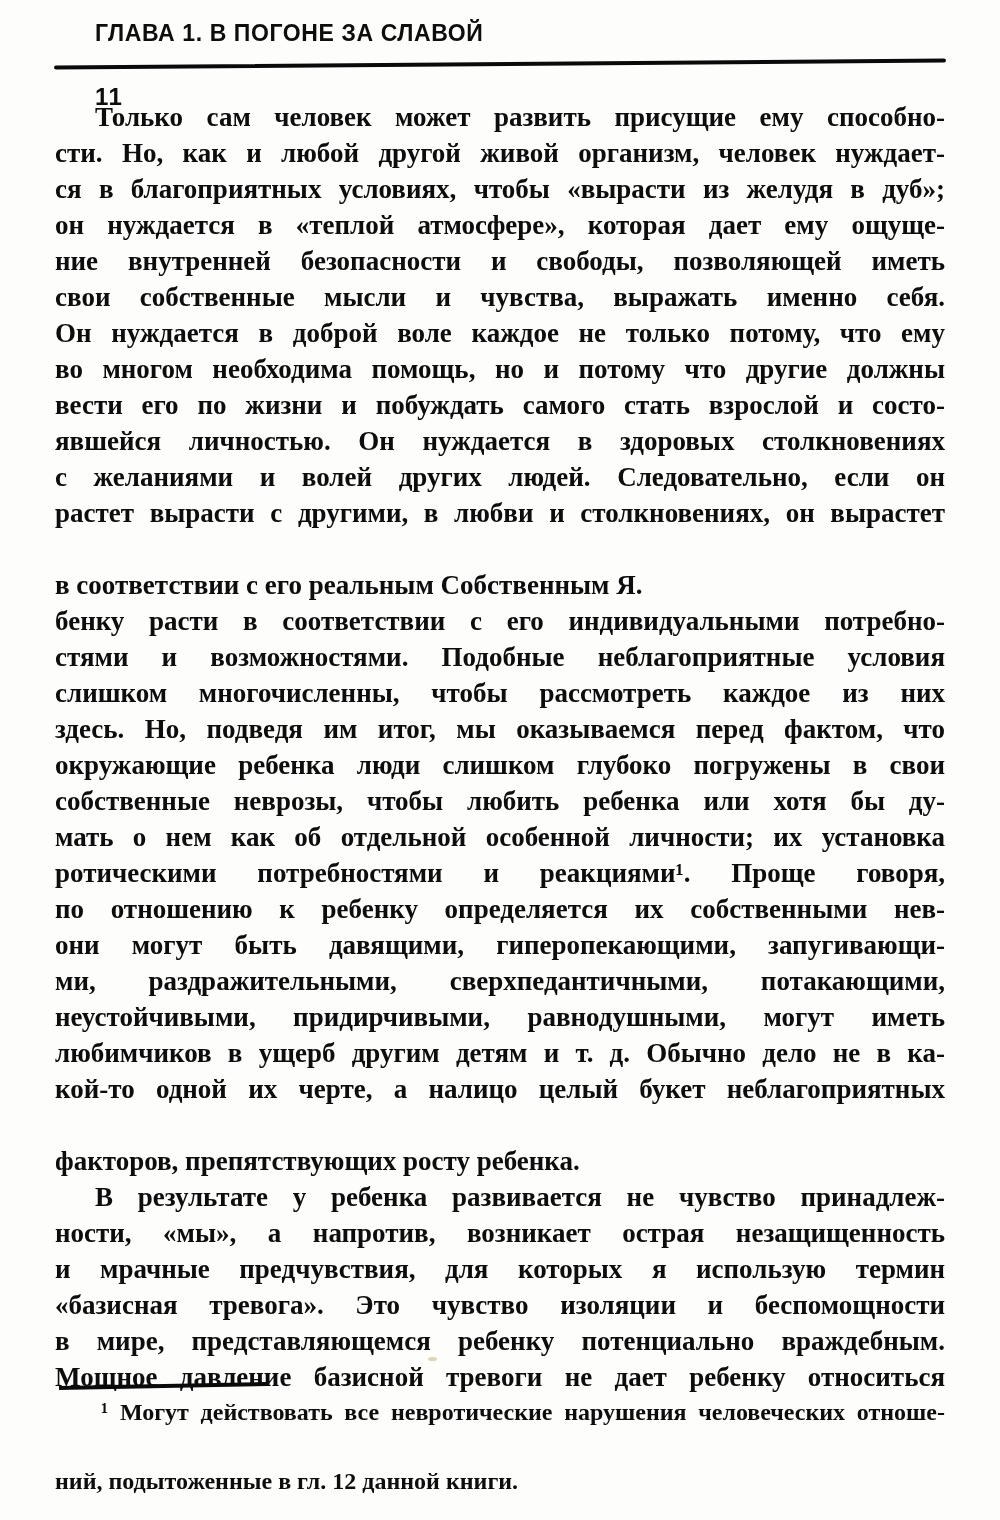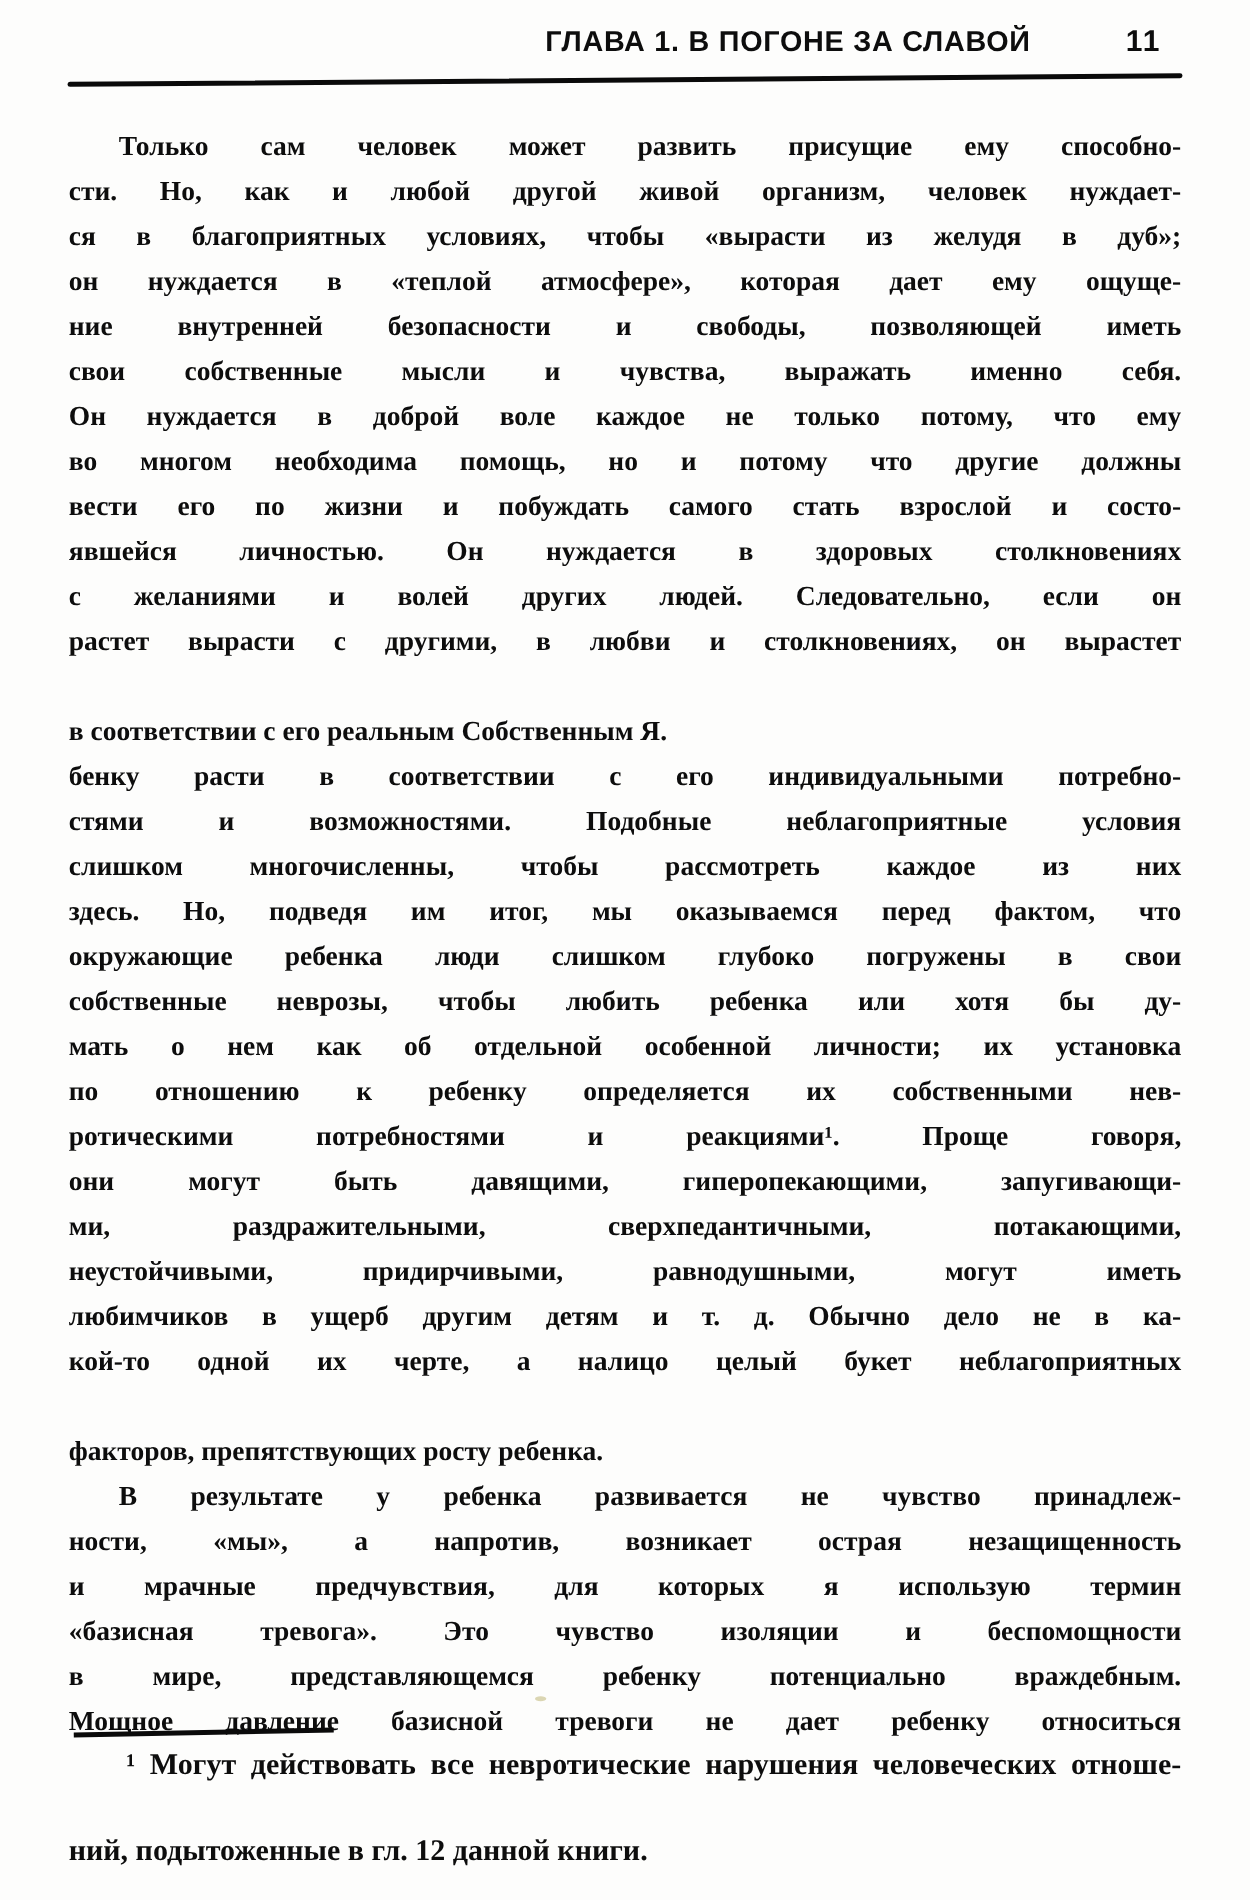--- a/index.html
+++ b/index.html
@@ -11,25 +11,26 @@
     color: #0d0d0d;
     font-family: "Liberation Serif", serif;
     overflow: hidden;
   }
   .running-header {
     position: absolute;
     top: 20px;
     left: 55px;
     width: 874px;
     display: flex;
-    justify-content: flex-end;
+    justify-content: flex-start;
     align-items: baseline;
     gap: 36px;
     font-family: "Liberation Sans", sans-serif;
     font-weight: bold;
+    flex-direction: column;
   }
   .chapter-title {
     font-size: 23px;
     letter-spacing: 0.6px;
     white-space: nowrap;
   }
   .page-number {
     font-size: 24px;
     letter-spacing: 1.5px;
     margin-left: 40px;
@@ -42,21 +43,21 @@
     height: 4px;
     background: #0a0a0a;
     transform: rotate(-0.45deg);
     border-radius: 2px;
   }
   .body-text {
     position: absolute;
     left: 55px;
     top: 99px;
     width: 890px;
-    font-size: 22px;
+    font-size: 27px;
     font-weight: bold;
     line-height: 36px;
   }
   .line {
     height: 36px;
     text-align: justify;
     text-align-last: justify;
   }
   .line.indent { text-indent: 40px; }
   .line.flush-last { text-align-last: left; margin-top: 36px; }
@@ -120,22 +121,22 @@
         <div class="line flush-last">в соответствии с его реальным Собственным Я.</div>
       </div>
       <div>
         <div class="line">бенку расти в соответствии с его индивидуальными потребно-</div>
         <div class="line">стями и возможностями. Подобные неблагоприятные условия</div>
         <div class="line">слишком многочисленны, чтобы рассмотреть каждое из них</div>
         <div class="line">здесь. Но, подведя им итог, мы оказываемся перед фактом, что</div>
         <div class="line">окружающие ребенка люди слишком глубоко погружены в свои</div>
         <div class="line">собственные неврозы, чтобы любить ребенка или хотя бы ду-</div>
         <div class="line">мать о нем как об отдельной особенной личности; их установка</div>
+        <div class="line">ротическими потребностями и реакциями¹. Проще говоря,</div>
         <div class="line">по отношению к ребенку определяется их собственными нев-</div>
-        <div class="line">ротическими потребностями и реакциями¹. Проще говоря,</div>
         <div class="line">они могут быть давящими, гиперопекающими, запугивающи-</div>
         <div class="line">ми, раздражительными, сверхпедантичными, потакающими,</div>
         <div class="line">неустойчивыми, придирчивыми, равнодушными, могут иметь</div>
         <div class="line">любимчиков в ущерб другим детям и т. д. Обычно дело не в ка-</div>
         <div class="line">кой-то одной их черте, а налицо целый букет неблагоприятных</div>
         <div class="line flush-last">факторов, препятствующих росту ребенка.</div>
       </div>
       <div>
         <div class="line indent">В результате у ребенка развивается не чувство принадлеж-</div>
         <div class="line">ности, «мы», а напротив, возникает острая незащищенность</div>

